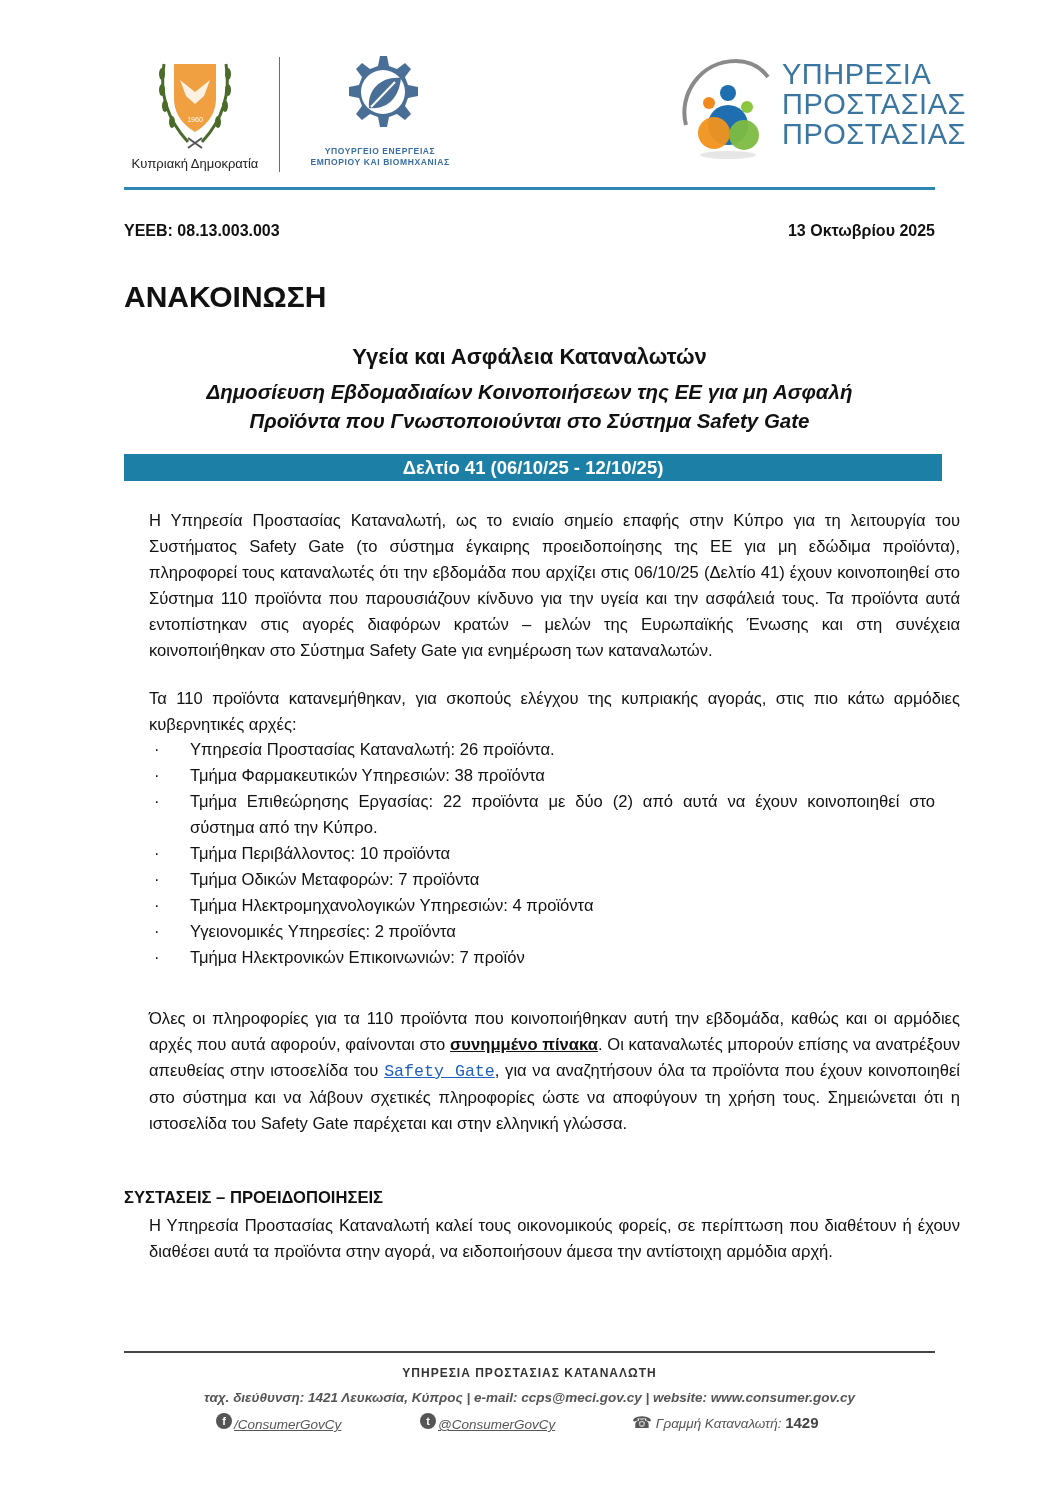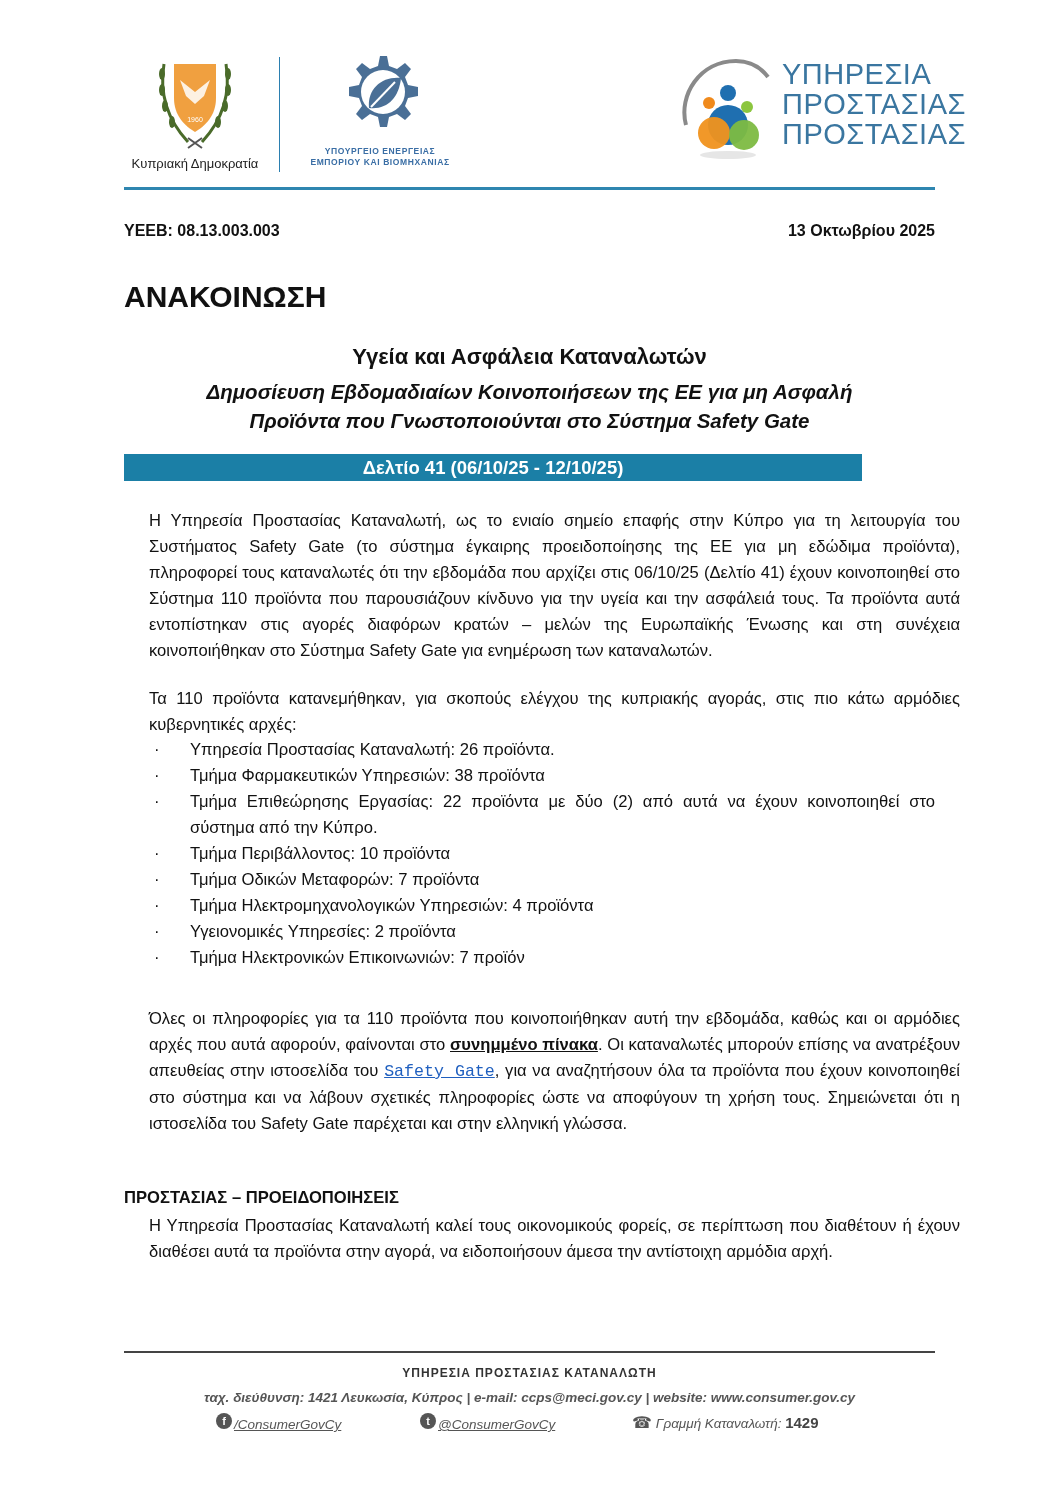--- a/index.html
+++ b/index.html
@@ -20,21 +20,21 @@
   .hdr-rule { position: absolute; left: 124px; top: 187px; width: 811px; height: 3px; background: #2f86b0; }
 
   
   .ref { position: absolute; left: 124px; top: 222px; font-size: 16px; font-weight: bold; }
   .date { position: absolute; right: 123px; top: 222px; font-size: 16px; font-weight: bold; }
 
   .title { position: absolute; left: 124px; width: 811px; top: 280px; text-align: left; font-size: 30px; font-weight: bold; }
   .subtitle { position: absolute; left: 124px; width: 811px; top: 343px; text-align: center; font-size: 22px; font-weight: bold; line-height: 28px; }
   .subtitle2 { position: absolute; left: 124px; width: 811px; top: 377px; text-align: center; font-size: 20.5px; font-weight: bold; font-style: italic; line-height: 29px; }
 
-  .banner { position: absolute; left: 124px; top: 454px; width: 738px; height: 27px; background: #1b7fa6; color: #fff;
+  .banner { position: absolute; left: 124px; top: 454px; width: 818px; height: 27px; background: #1b7fa6; color: #fff;
             text-align: center; font-size: 18.5px; font-weight: bold; line-height: 27px; }
 
   .para { position: absolute; left: 124px; width: 811px; font-size: 16.6px; line-height: 26px; text-align: justify; margin-left: 25px; }
   .p1 { top: 508px; }
   .p2 { top: 686px; }
   .list { position: absolute; left: 124px; top: 737px; width: 811px; font-size: 16.6px; line-height: 26px; margin: 0; padding: 0; list-style: none; }
   .list li { position: relative; padding-left: 66px; text-align: justify; }
   .list li .bul { position: absolute; left: 30px; top: 0; }
   .p3 { top: 1006px; }
   .p3 .bold-u { font-weight: bold; text-decoration: underline; }
@@ -138,21 +138,21 @@
     <li><span class="bul">·</span><span>Τμήμα Επιθεώρησης Εργασίας: 22 προϊόντα με δύο (2) από αυτά να έχουν κοινοποιηθεί στο σύστημα από την Κύπρο.</span></li>
     <li><span class="bul">·</span><span>Τμήμα Περιβάλλοντος: 10 προϊόντα</span></li>
     <li><span class="bul">·</span><span>Τμήμα Οδικών Μεταφορών: 7 προϊόντα</span></li>
     <li><span class="bul">·</span><span>Τμήμα Ηλεκτρομηχανολογικών Υπηρεσιών: 4 προϊόντα</span></li>
     <li><span class="bul">·</span><span>Υγειονομικές Υπηρεσίες: 2 προϊόντα</span></li>
     <li><span class="bul">·</span><span>Τμήμα Ηλεκτρονικών Επικοινωνιών: 7 προϊόν</span></li>
   </ul>
 
   <div class="para p3"><span>Όλες οι πληροφορίες για τα 110 προϊόντα που κοινοποιήθηκαν αυτή την εβδομάδα, καθώς και οι αρμόδιες αρχές που αυτά αφορούν, φαίνονται στο </span><a class="bold-u">συνημμένο πίνακα</a><span>. Οι καταναλωτές μπορούν επίσης να ανατρέξουν  απευθείας στην ιστοσελίδα του </span><a class="link">Safety Gate</a><span>, για να αναζητήσουν όλα τα προϊόντα που έχουν κοινοποιηθεί στο σύστημα και να λάβουν σχετικές πληροφορίες ώστε να αποφύγουν τη χρήση τους. Σημειώνεται ότι η ιστοσελίδα του Safety Gate παρέχεται και στην ελληνική γλώσσα.</span></div>
 
-  <div class="sec-h">ΠΡΟΣΤΑΣΙΑΣ – ΠΡΟΕΙΔΟΠΟΙΗΣΕΙΣ</div>
+  <div class="sec-h">ΣΥΣΤΑΣΕΙΣ – ΠΡΟΕΙΔΟΠΟΙΗΣΕΙΣ</div>
   <div class="para p4">Η Υπηρεσία Προστασίας Καταναλωτή καλεί τους οικονομικούς φορείς, σε περίπτωση που διαθέτουν ή έχουν διαθέσει αυτά τα προϊόντα στην αγορά, να ειδοποιήσουν άμεσα την αντίστοιχη αρμόδια αρχή.</div>
 
   <div class="ftr-rule"></div>
   <div class="ftr-title">ΥΠΗΡΕΣΙΑ ΠΡΟΣΤΑΣΙΑΣ ΚΑΤΑΝΑΛΩΤΗ</div>
   <div class="ftr-addr">ταχ. διεύθυνση: 1421 Λευκωσία, Κύπρος  |  e-mail: ccps@meci.gov.cy  |  website: www.consumer.gov.cy</div>
   <div class="ftr-social">
     <span class="it" style="left:92px">
       <span class="ficon">f</span><span class="u">/ConsumerGovCy</span>
     </span>
     <span class="it" style="left:296px">

